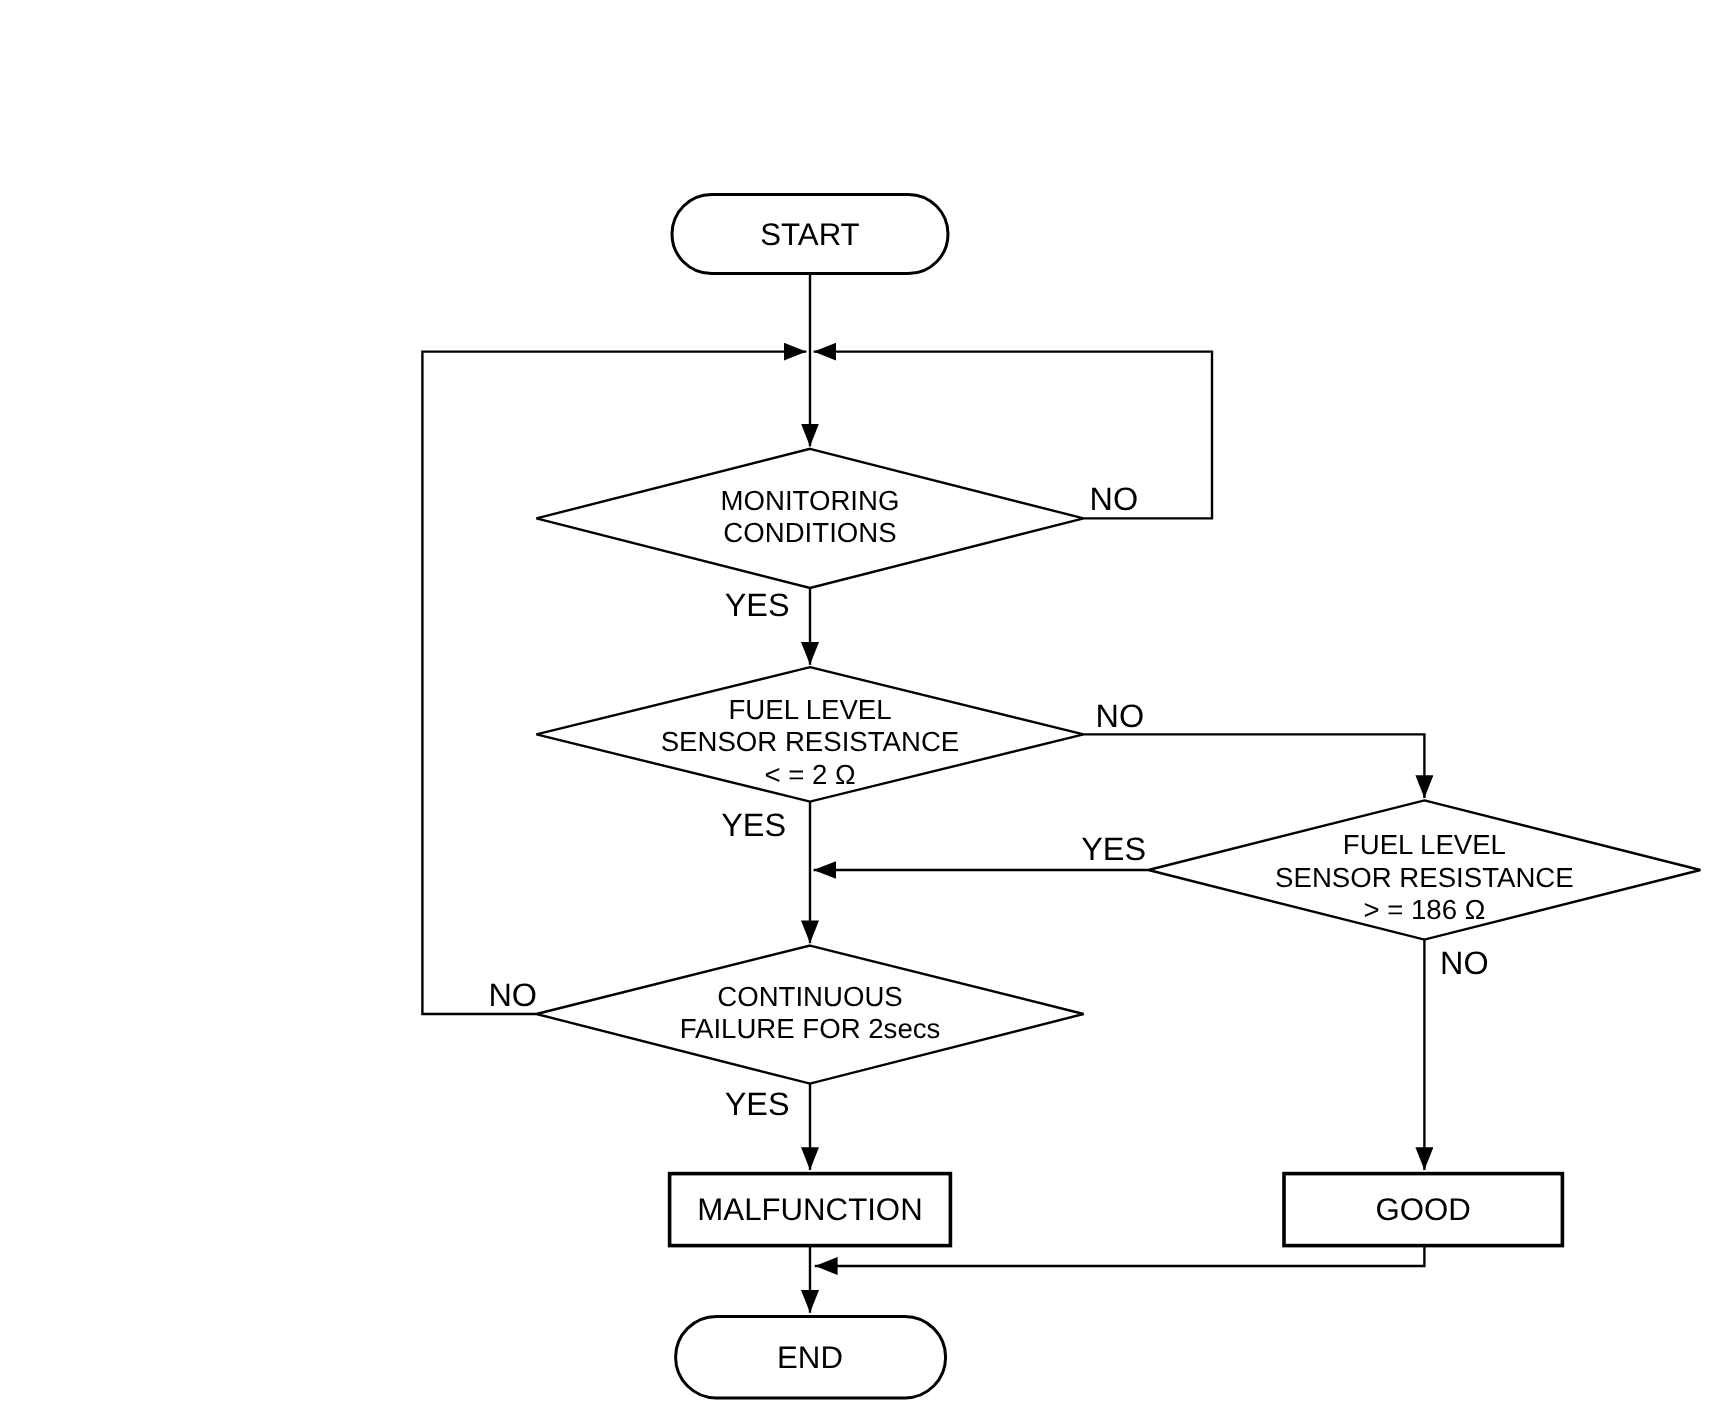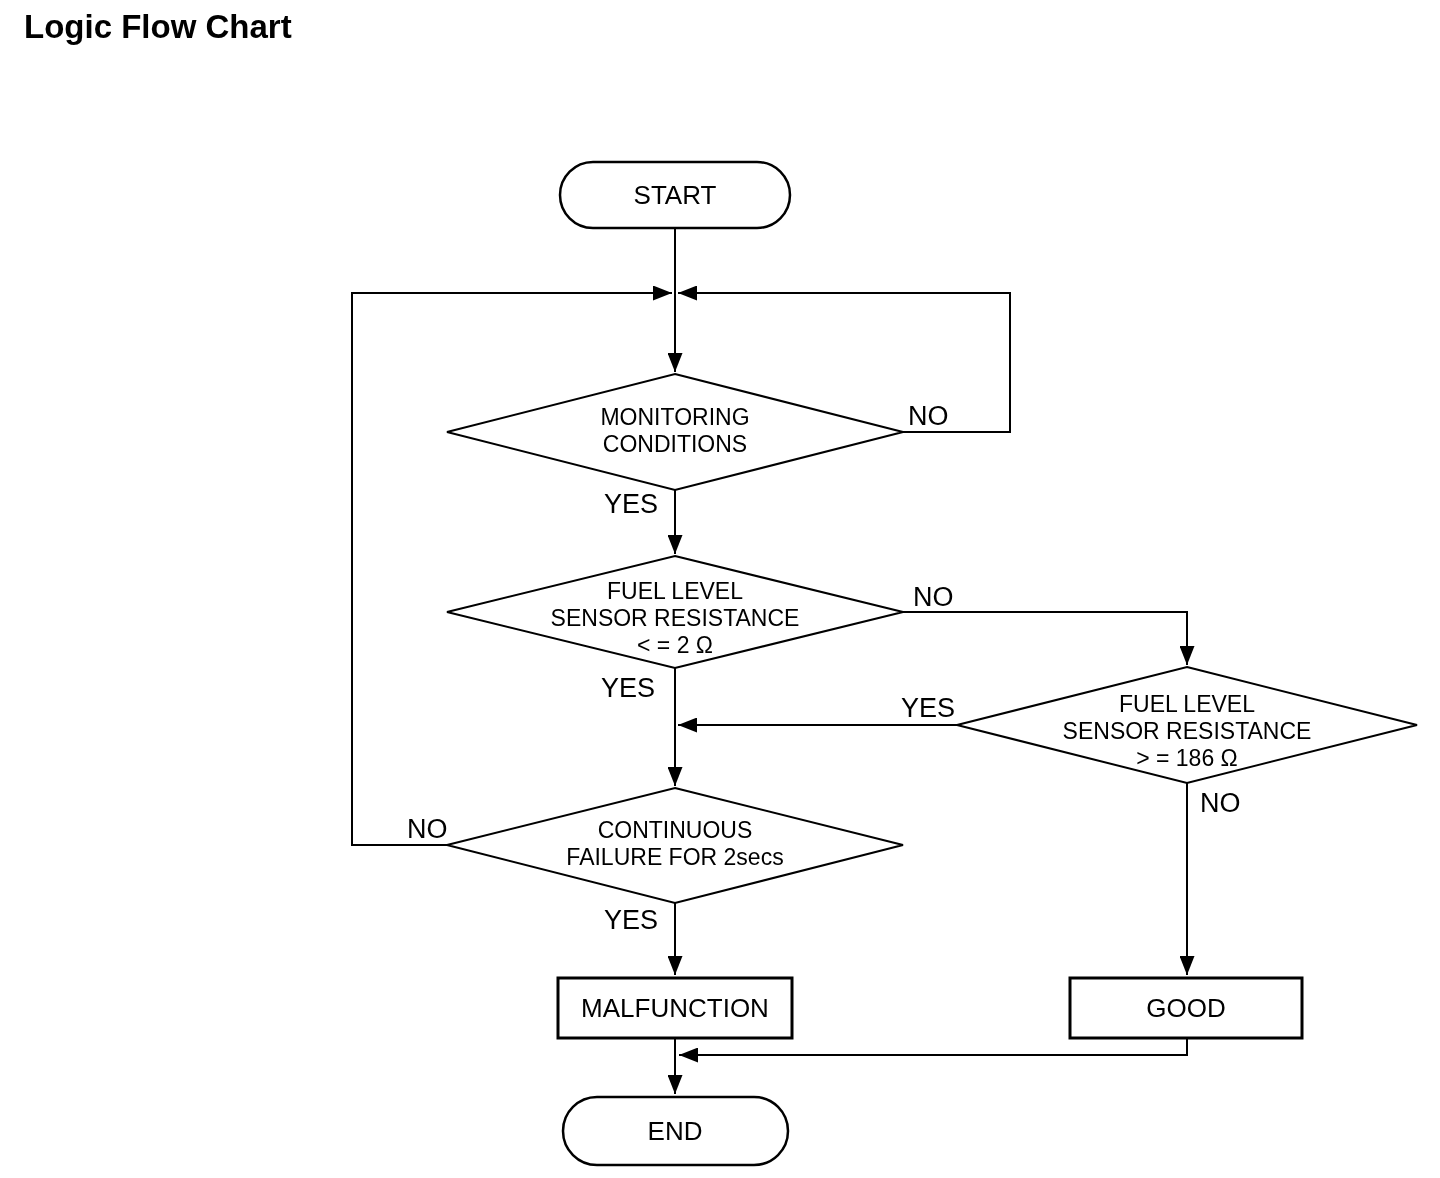--- a/index.html
+++ b/index.html
@@ -54,21 +54,20 @@
   }
   .mid { text-anchor: middle; }
   .end-anchor { text-anchor: end; }
   .start-anchor { text-anchor: start; }
 </style>
 </head>
 <body>
 
 <div id="page">
 
-  <div id="page-title">Logic Flow Chart</div>
 
   <svg width="1440" height="1178" viewBox="0 0 1440 1178">
 
     <defs>
       <marker id="arw" viewBox="0 0 19 15" refX="19" refY="7.5" markerWidth="19" markerHeight="15" orient="auto" markerUnits="userSpaceOnUse">
         <path d="M0,0 L19,7.5 L0,15 Z" fill="#000000"></path>
       </marker>
     </defs>
 
     <path class="edge" d="M675,228 L675,372" marker-end="url(#arw)"></path>

